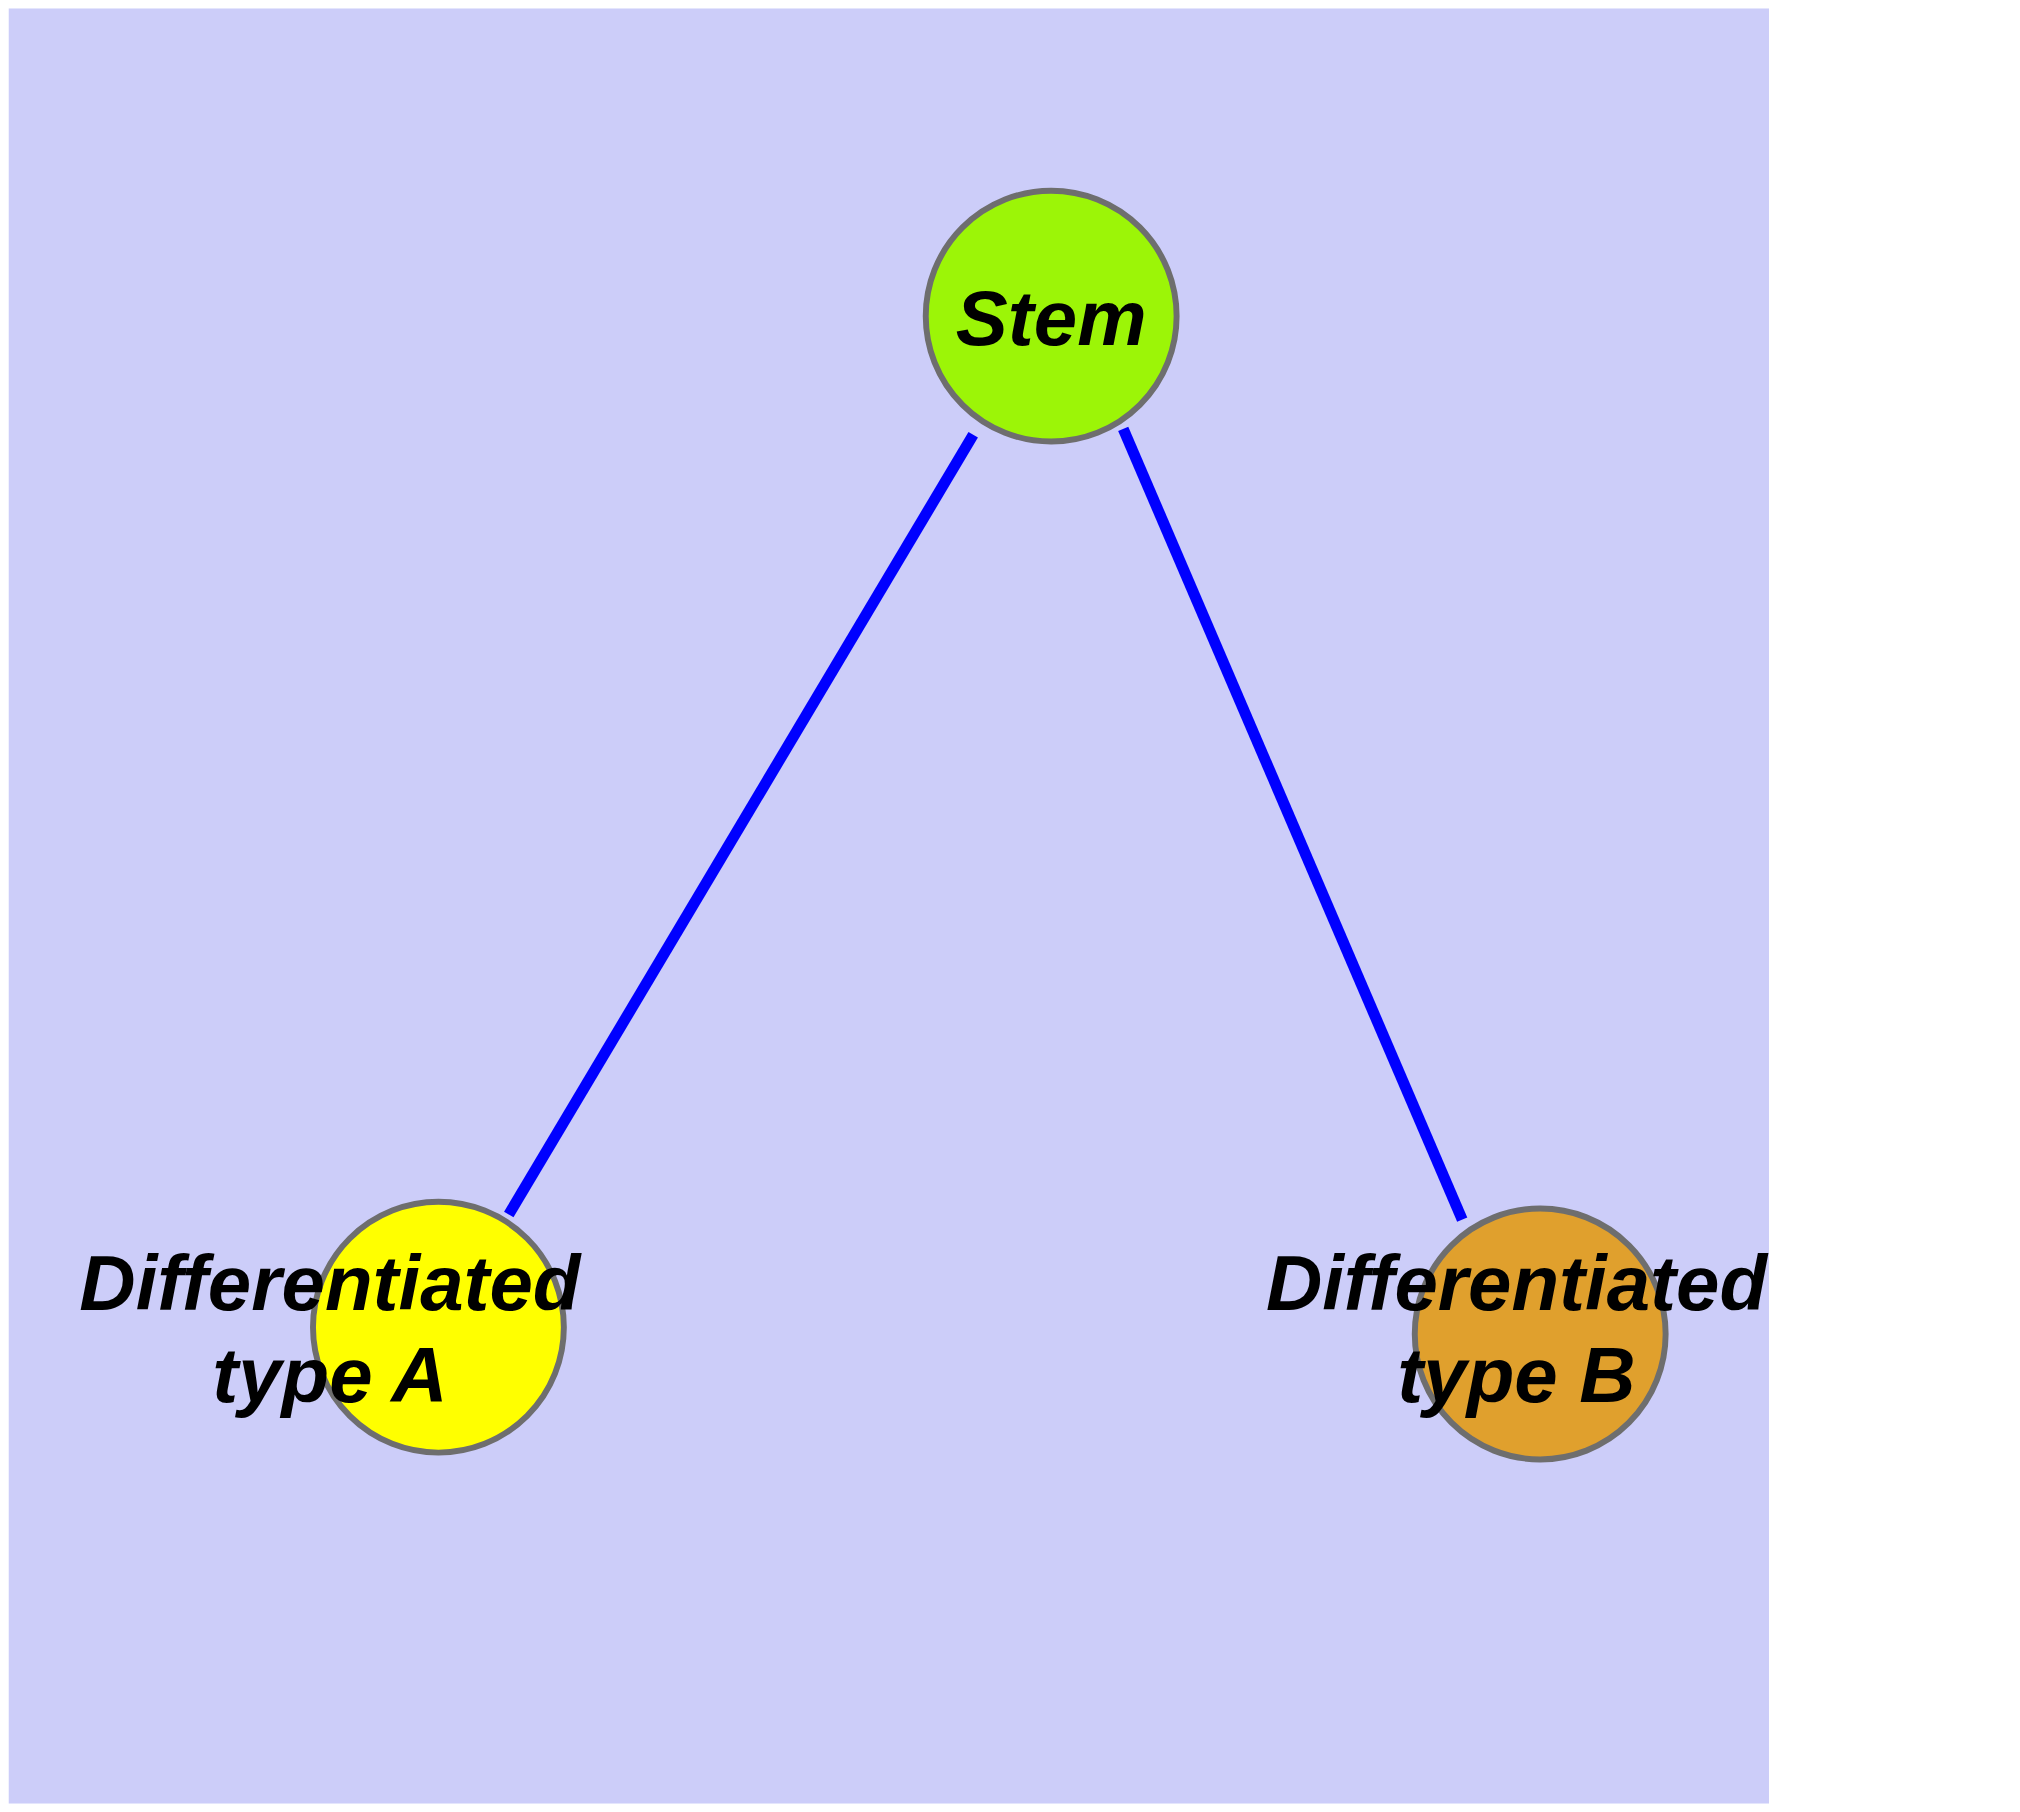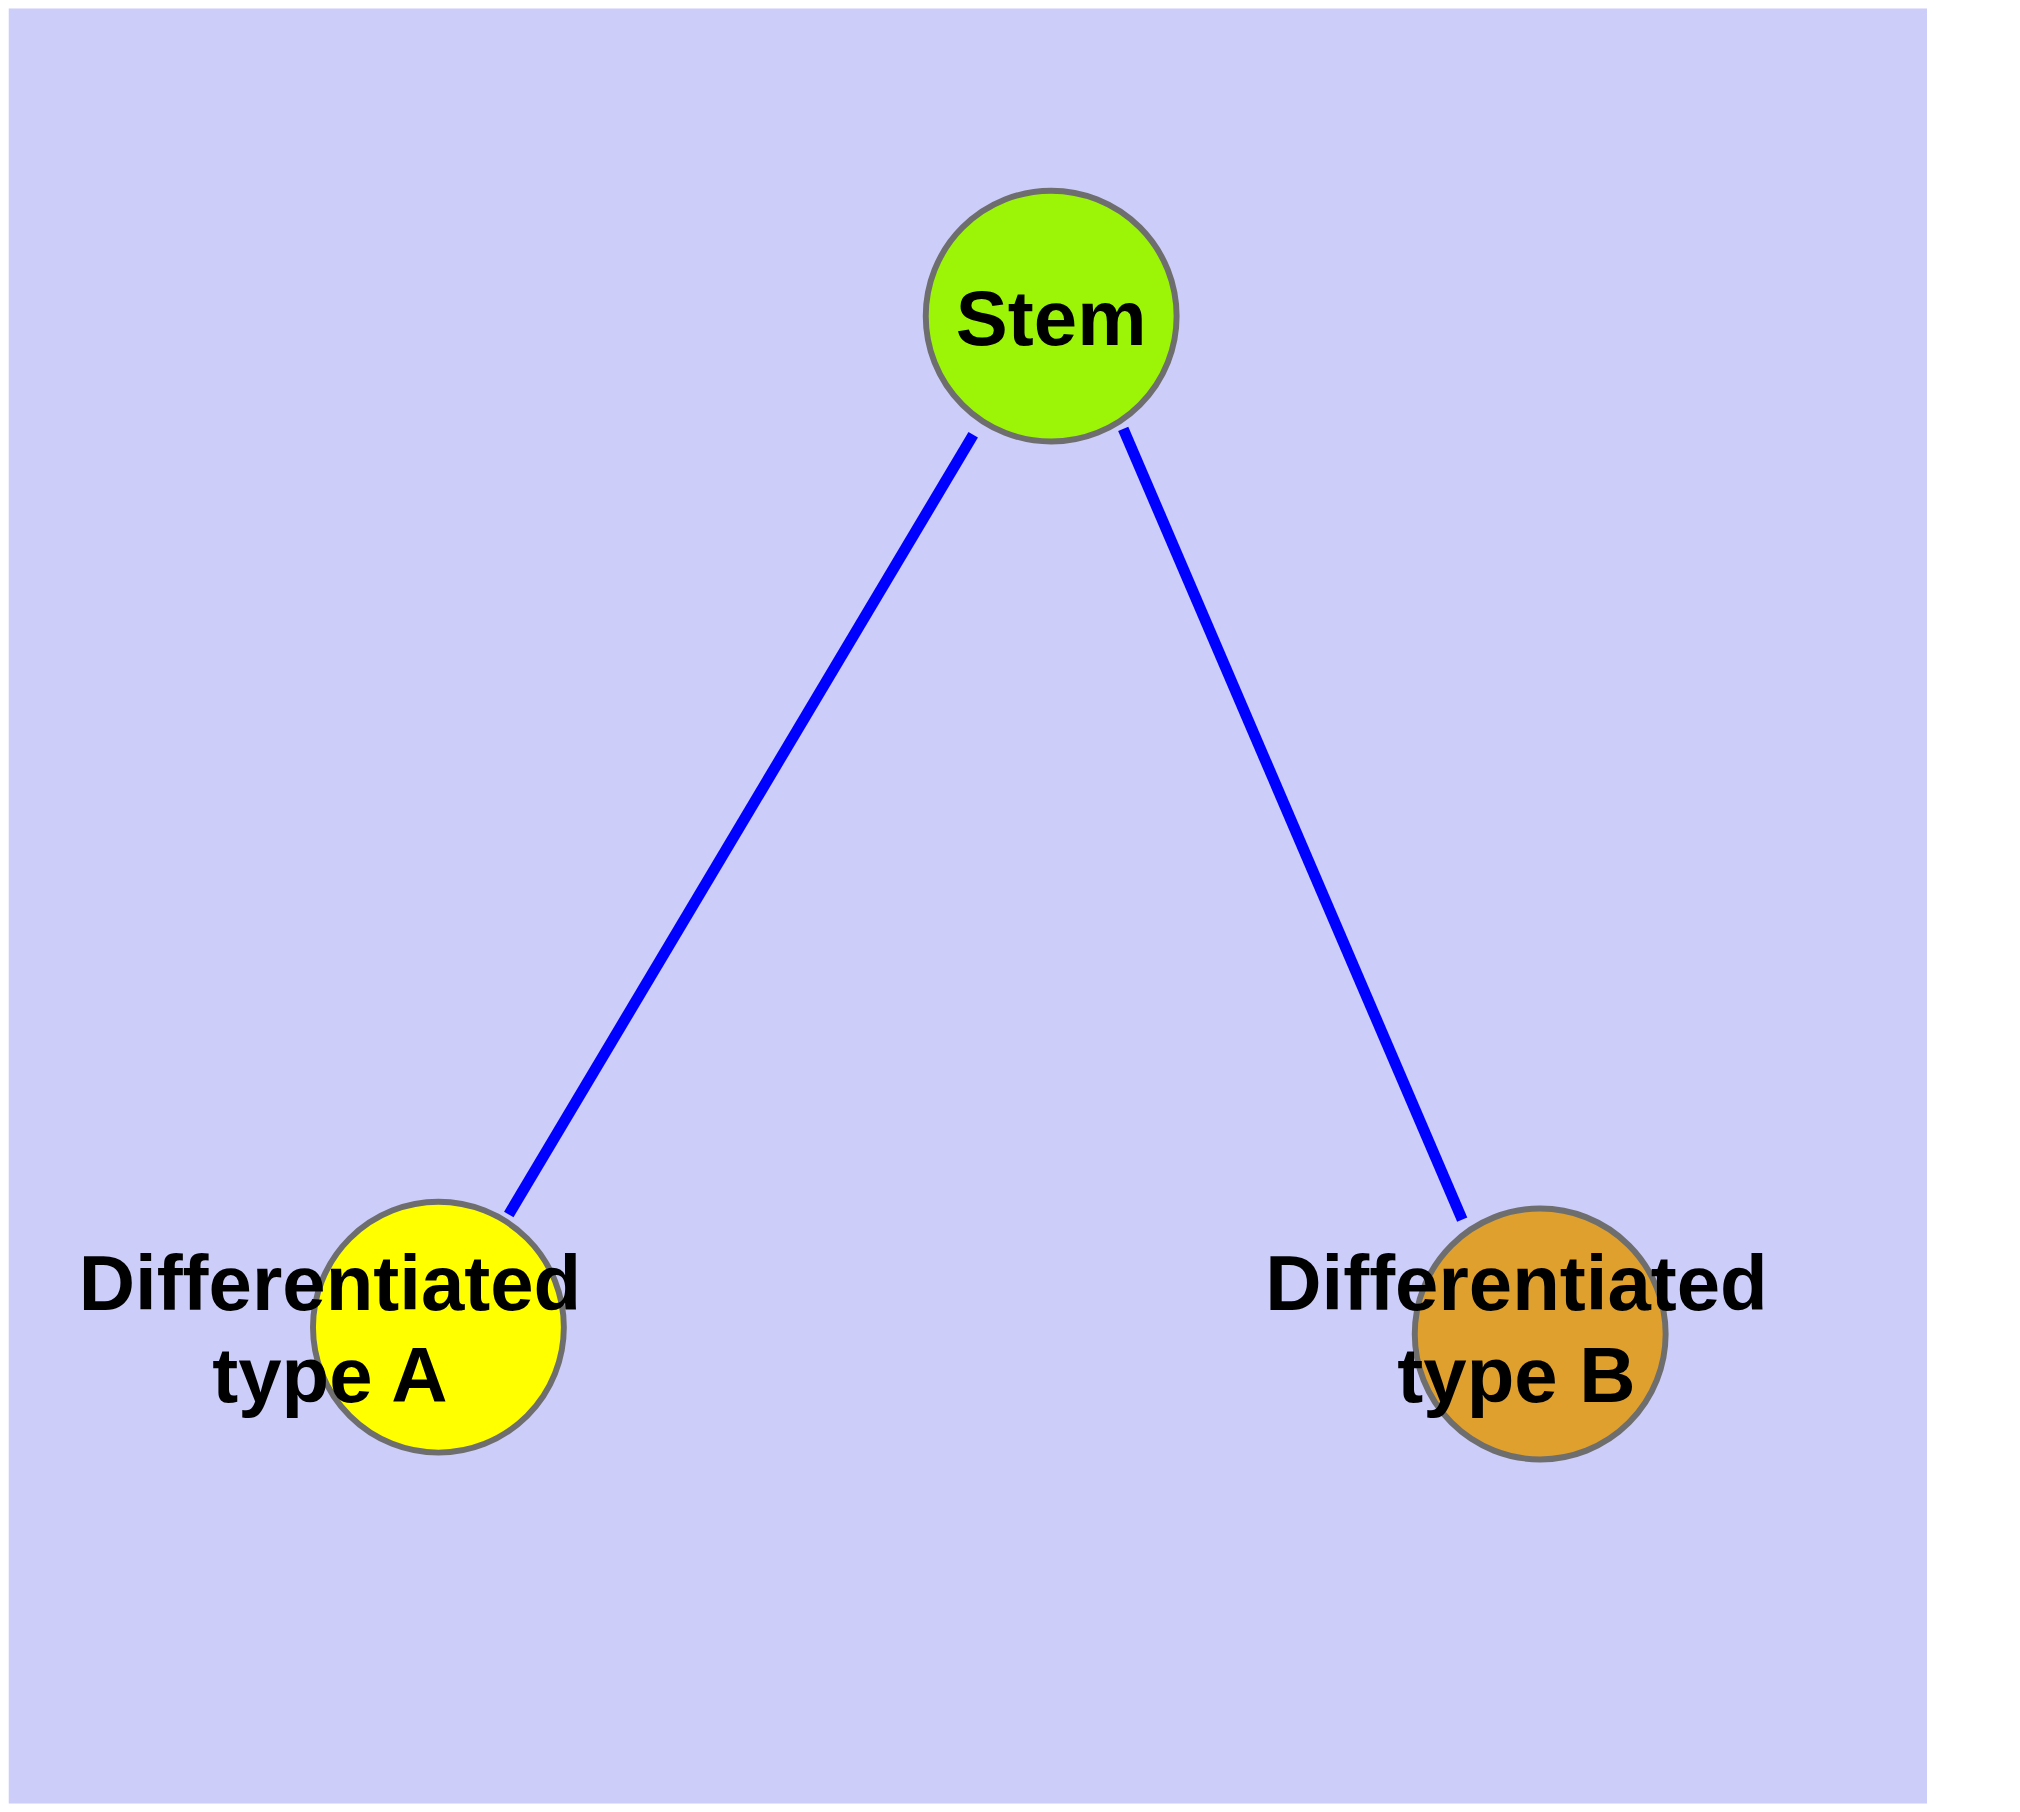--- a/index.html
+++ b/index.html
@@ -22,21 +22,21 @@
   .node-label-text {
     font-family: "Liberation Sans", sans-serif;
     font-weight: bold;
     fill: #000000;
     text-anchor: middle;
   }
 </style>
 </head>
 <body>
 
-<div id="canvas-wrap" style="width: 1927px; height: 1812px;">
+<div id="canvas-wrap" style="width: 1769px; height: 1812px; font-style: italic;">
   <svg id="graph-svg" viewBox="0 0 2384 2138" xmlns="http://www.w3.org/2000/svg" style="width: 2021px; height: 1812px;">
     <rect id="plot-bg" x="10" y="10" width="2364" height="2118" fill="#cccdf9"></rect>
     <g id="edges-layer">
         <line x1="1148" y1="513" x2="600" y2="1433" stroke="#0000ff" stroke-width="13" stroke-linecap="butt"></line>
         <line x1="1325" y1="506" x2="1725" y2="1439" stroke="#0000ff" stroke-width="13" stroke-linecap="butt"></line>
       </g>
     <g id="nodes-layer">
         <circle cx="1240" cy="373" r="148" fill="#9cf507" stroke="#6e6e6e" stroke-width="7"></circle>
         <circle cx="517" cy="1566" r="148" fill="#ffff00" stroke="#6e6e6e" stroke-width="7"></circle>
         <circle cx="1817" cy="1574" r="148" fill="#e0a02d" stroke="#6e6e6e" stroke-width="7"></circle>

